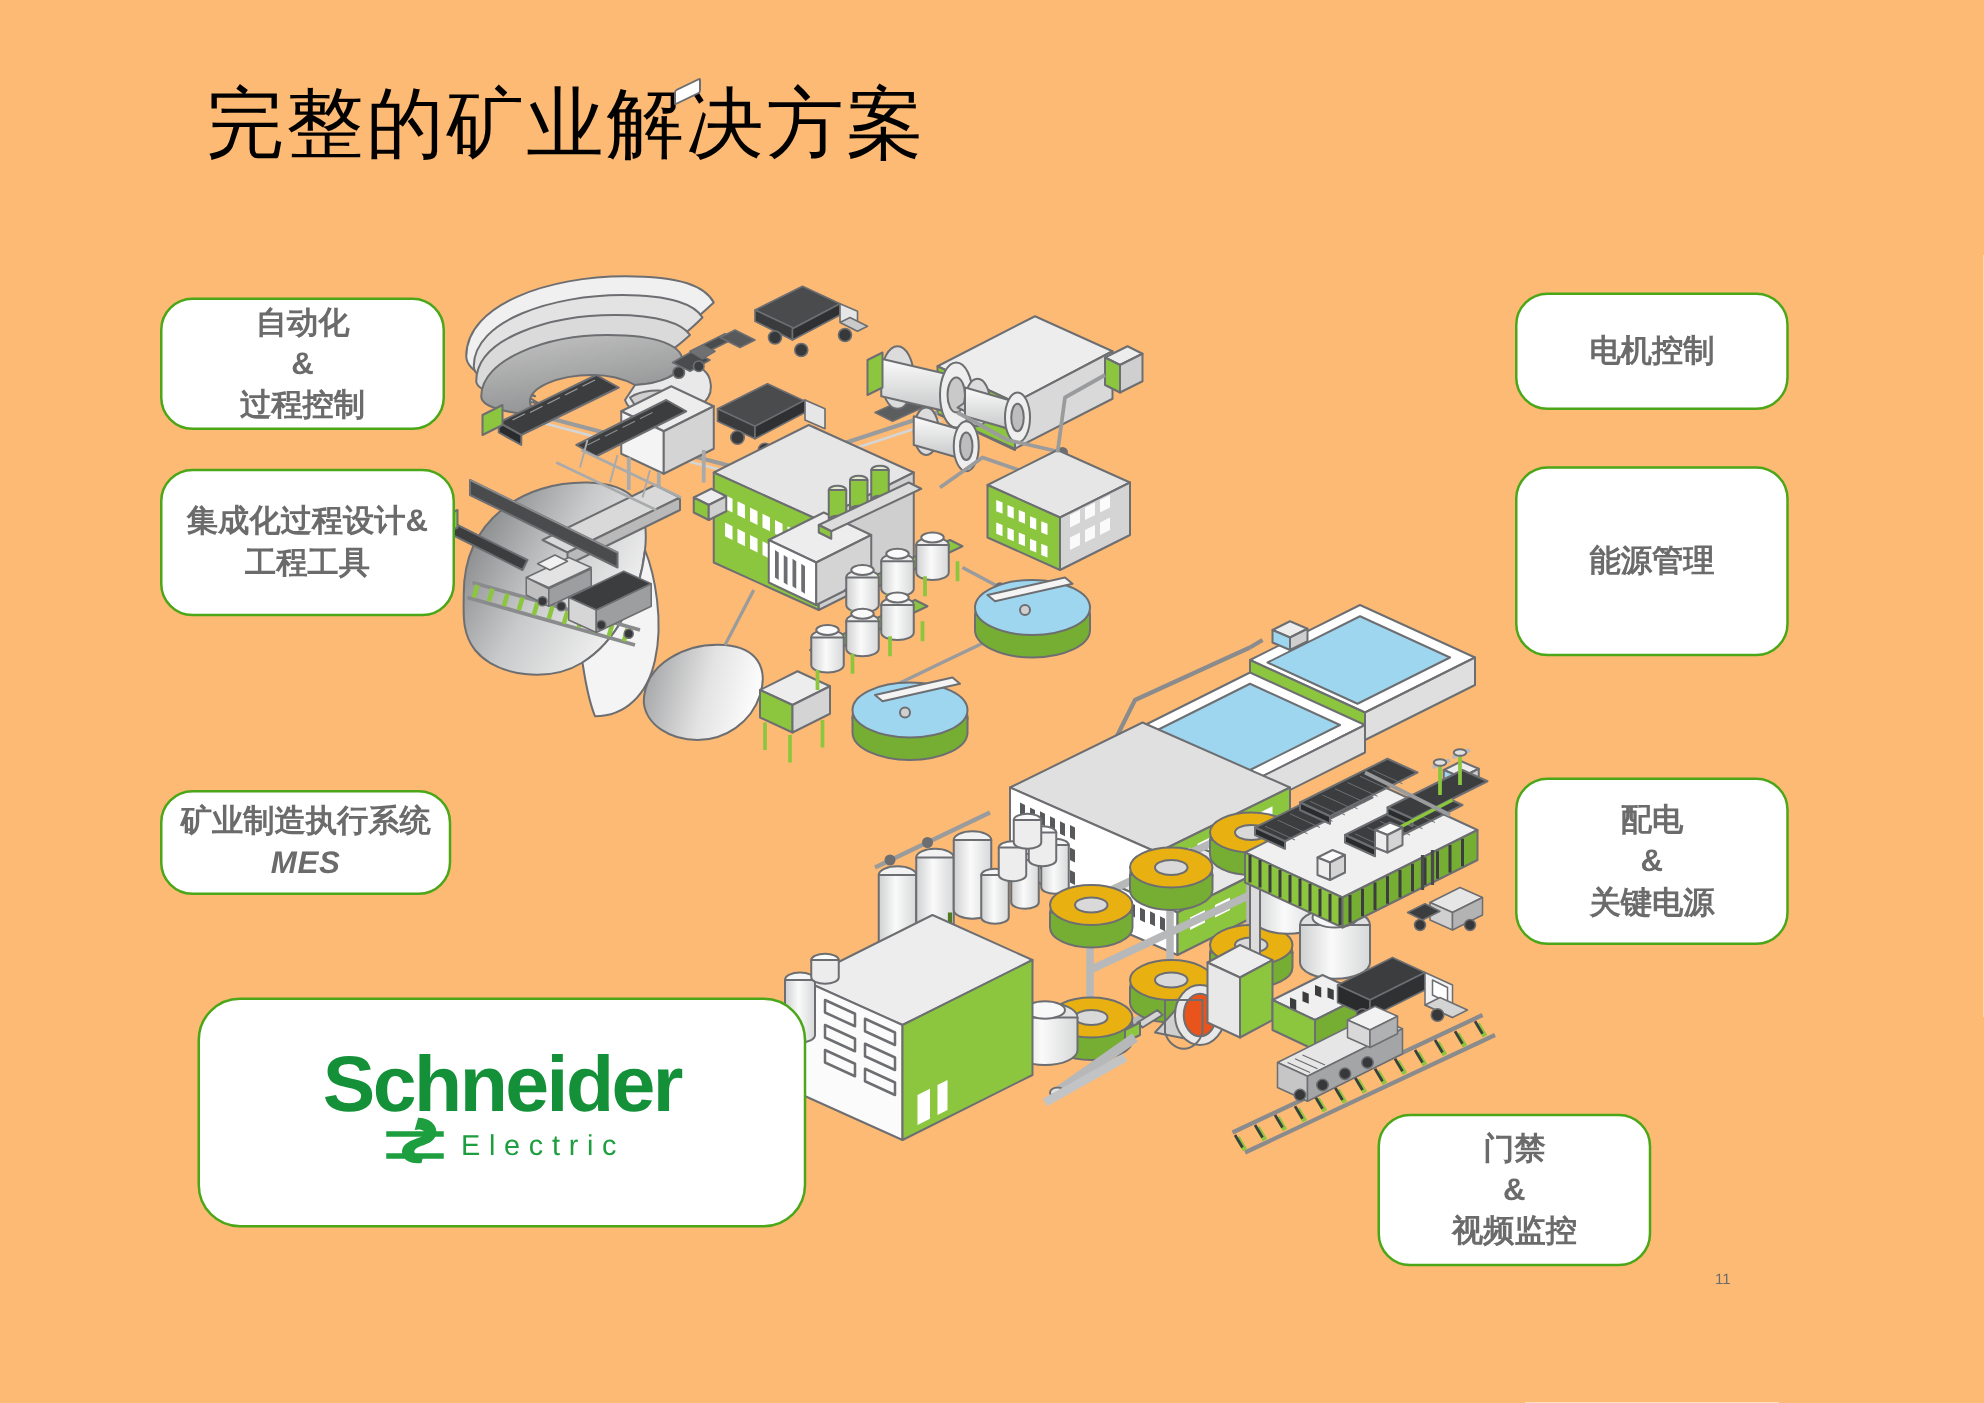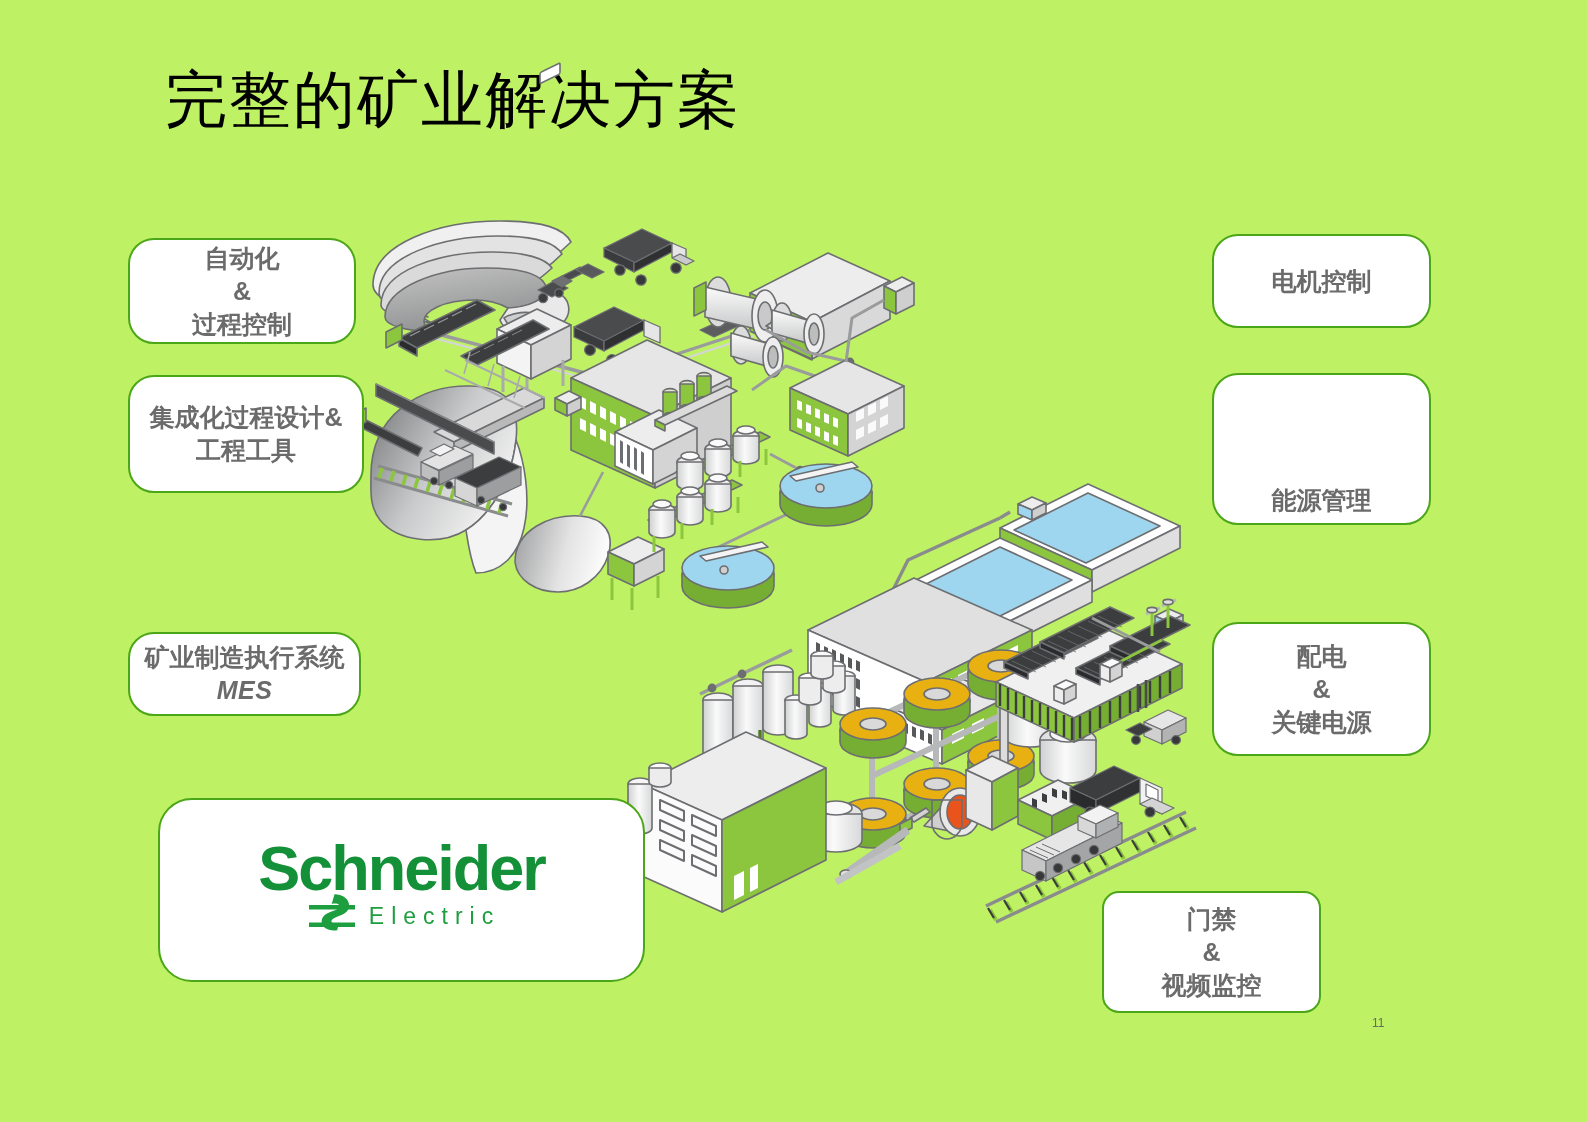--- a/index.html
+++ b/index.html
@@ -1,19 +1,19 @@
 <!DOCTYPE html>
 <html><head>
 <meta charset="utf-8">
 <style>
   html,body{margin:0;padding:0;background:#fff;}
   body{width:1587px;height:1122px;position:relative;overflow:hidden;
        font-family:"Liberation Sans","DejaVu Sans",sans-serif;}
 
-  #slide{position:absolute;inset:0;background:#bef264;}
+  #slide{position:absolute;inset:0;background:#fdba74;}
 
   .title{
     position:absolute;left:165px;top:66px;
     font-size:62px;font-weight:400;color:#000;
     letter-spacing:2px;line-height:1.1;
     white-space:nowrap;
   }
 
   .cap{
     position:absolute;
@@ -32,23 +32,23 @@
   .cap .ital{font-style:italic;letter-spacing:0.5px;}
 
   
   #cap-automation{left:128px;top:238px;width:228px;height:106px;}
   #cap-design{left:128px;top:375px;width:236px;height:118px;}
   #cap-mes{left:128px;top:632px;width:233px;height:84px;}
   #cap-logo{left:158px;top:798px;width:487px;height:184px;border-radius:34px;}
 
   
   #cap-motor{left:1212px;top:234px;width:219px;height:94px;}
-  #cap-energy{left:1212px;top:373px;width:219px;height:152px;align-items:flex-end;}
+  #cap-energy{left:1212px;top:373px;width:219px;height:152px;}
   #cap-power{left:1212px;top:622px;width:219px;height:134px;}
-  #cap-access{left:1102px;top:891px;width:219px;height:122px;border-radius:17px;}
+  #cap-access{left:1102px;top:891px;width:219px;height:122px;}
 
   
   .logo{display:flex;flex-direction:column;align-items:center;justify-content:center;}
   .logo .wordmark{
     font-size:63px;font-weight:700;color:#149138;
     letter-spacing:-2px;line-height:0.92;
     font-family:"Liberation Sans","DejaVu Sans",sans-serif;
   }
   .logo .sub{
     display:flex;align-items:center;gap:8px;margin-top:-6px;

